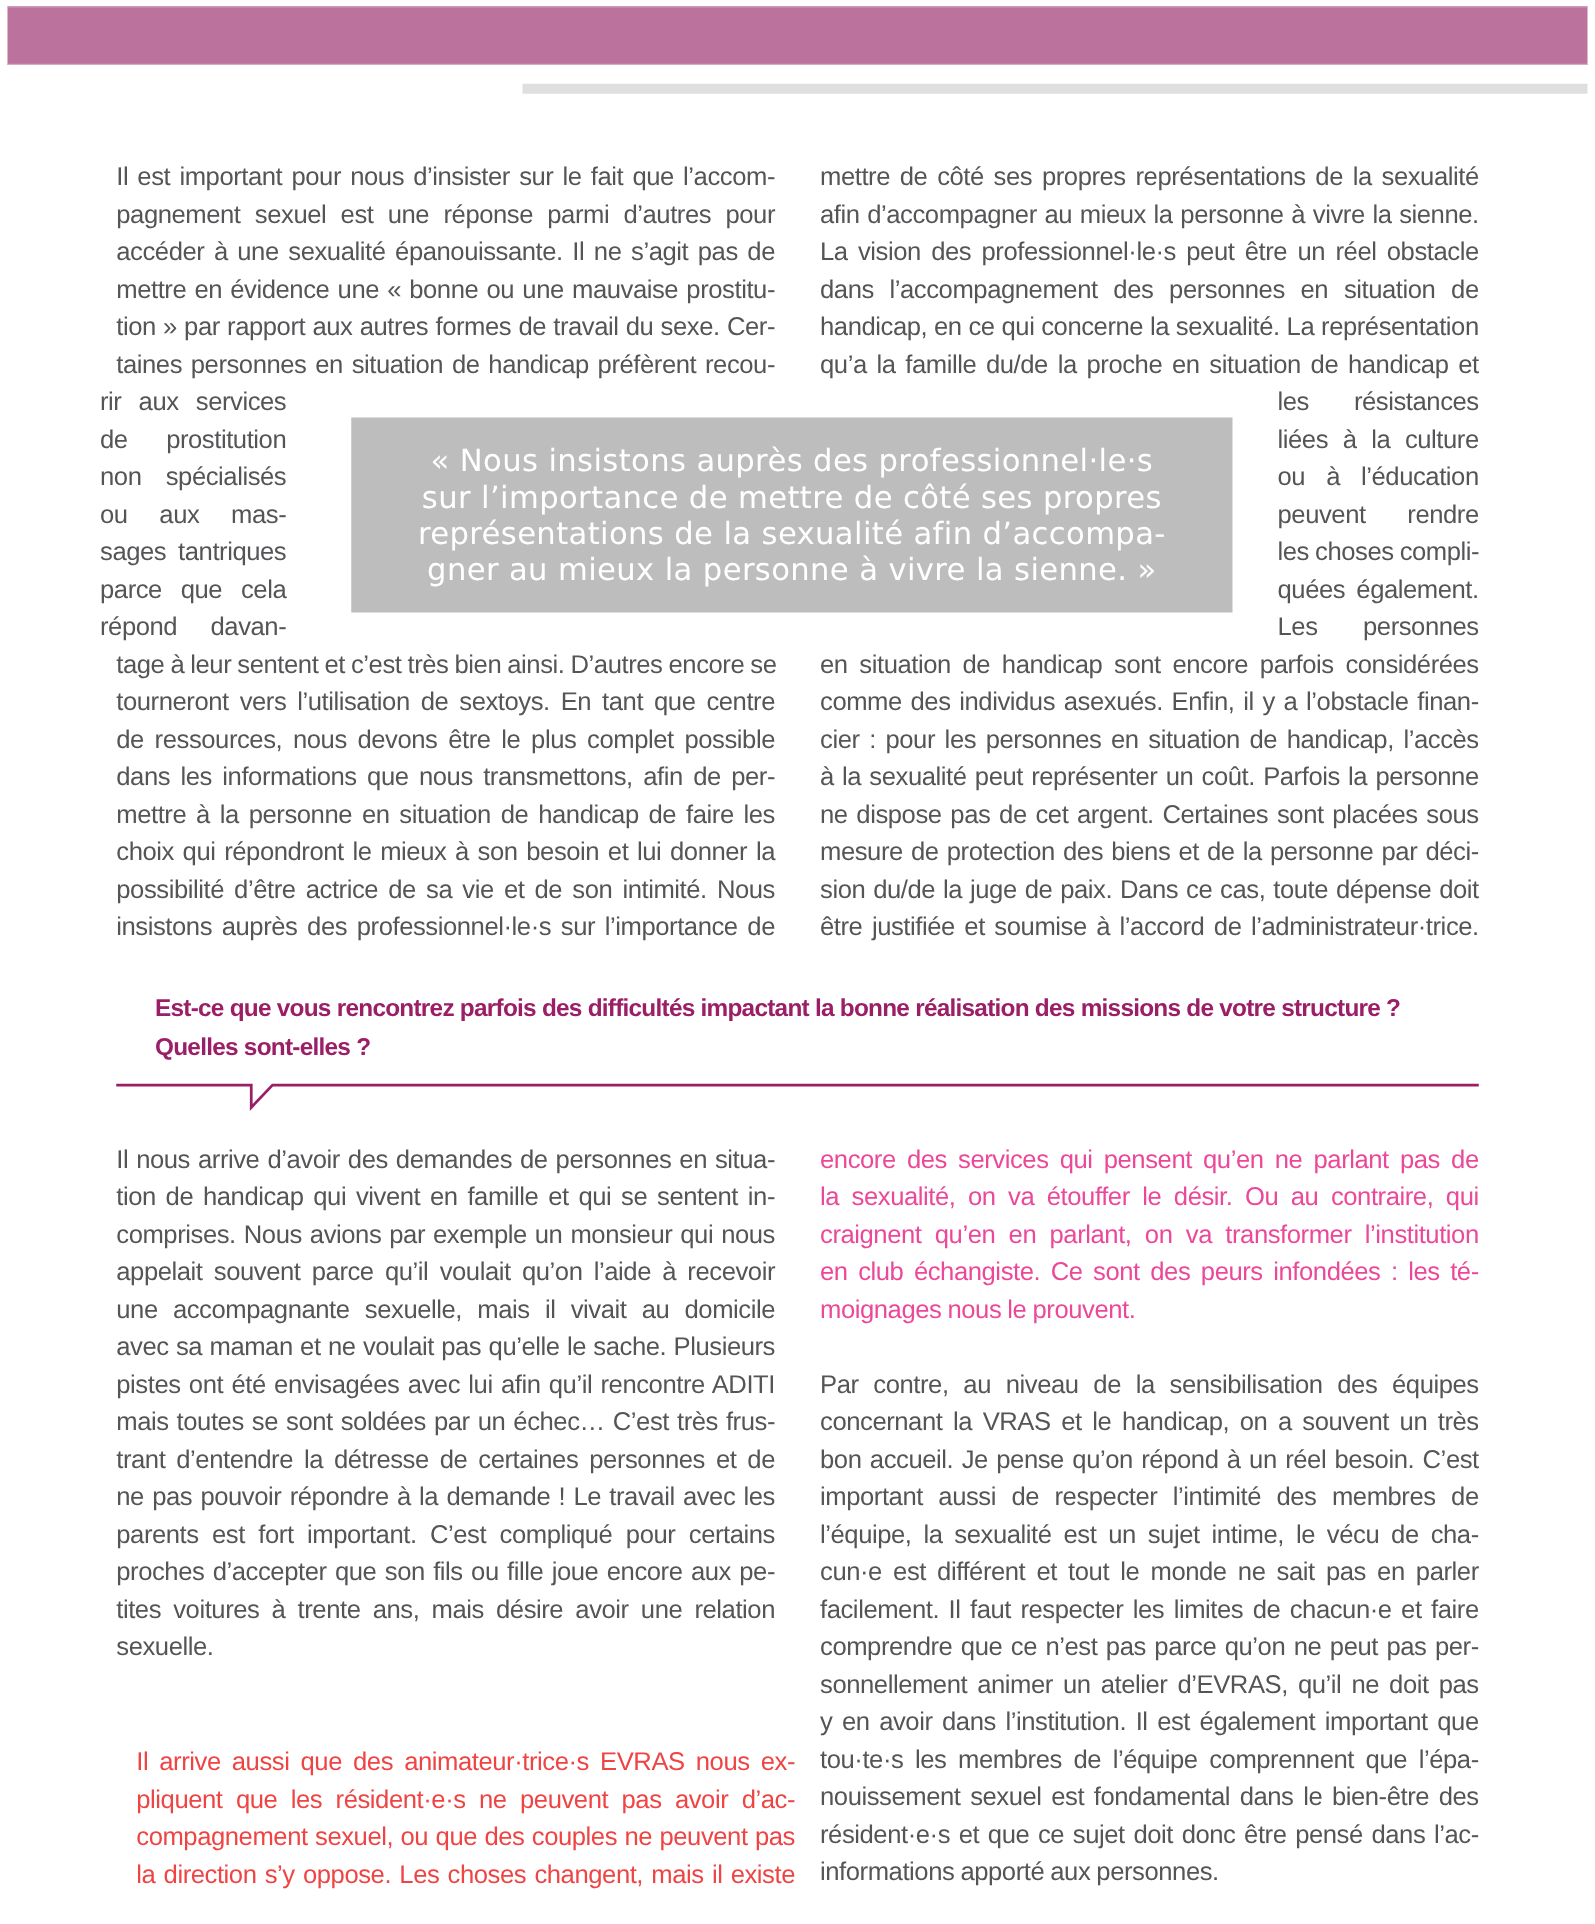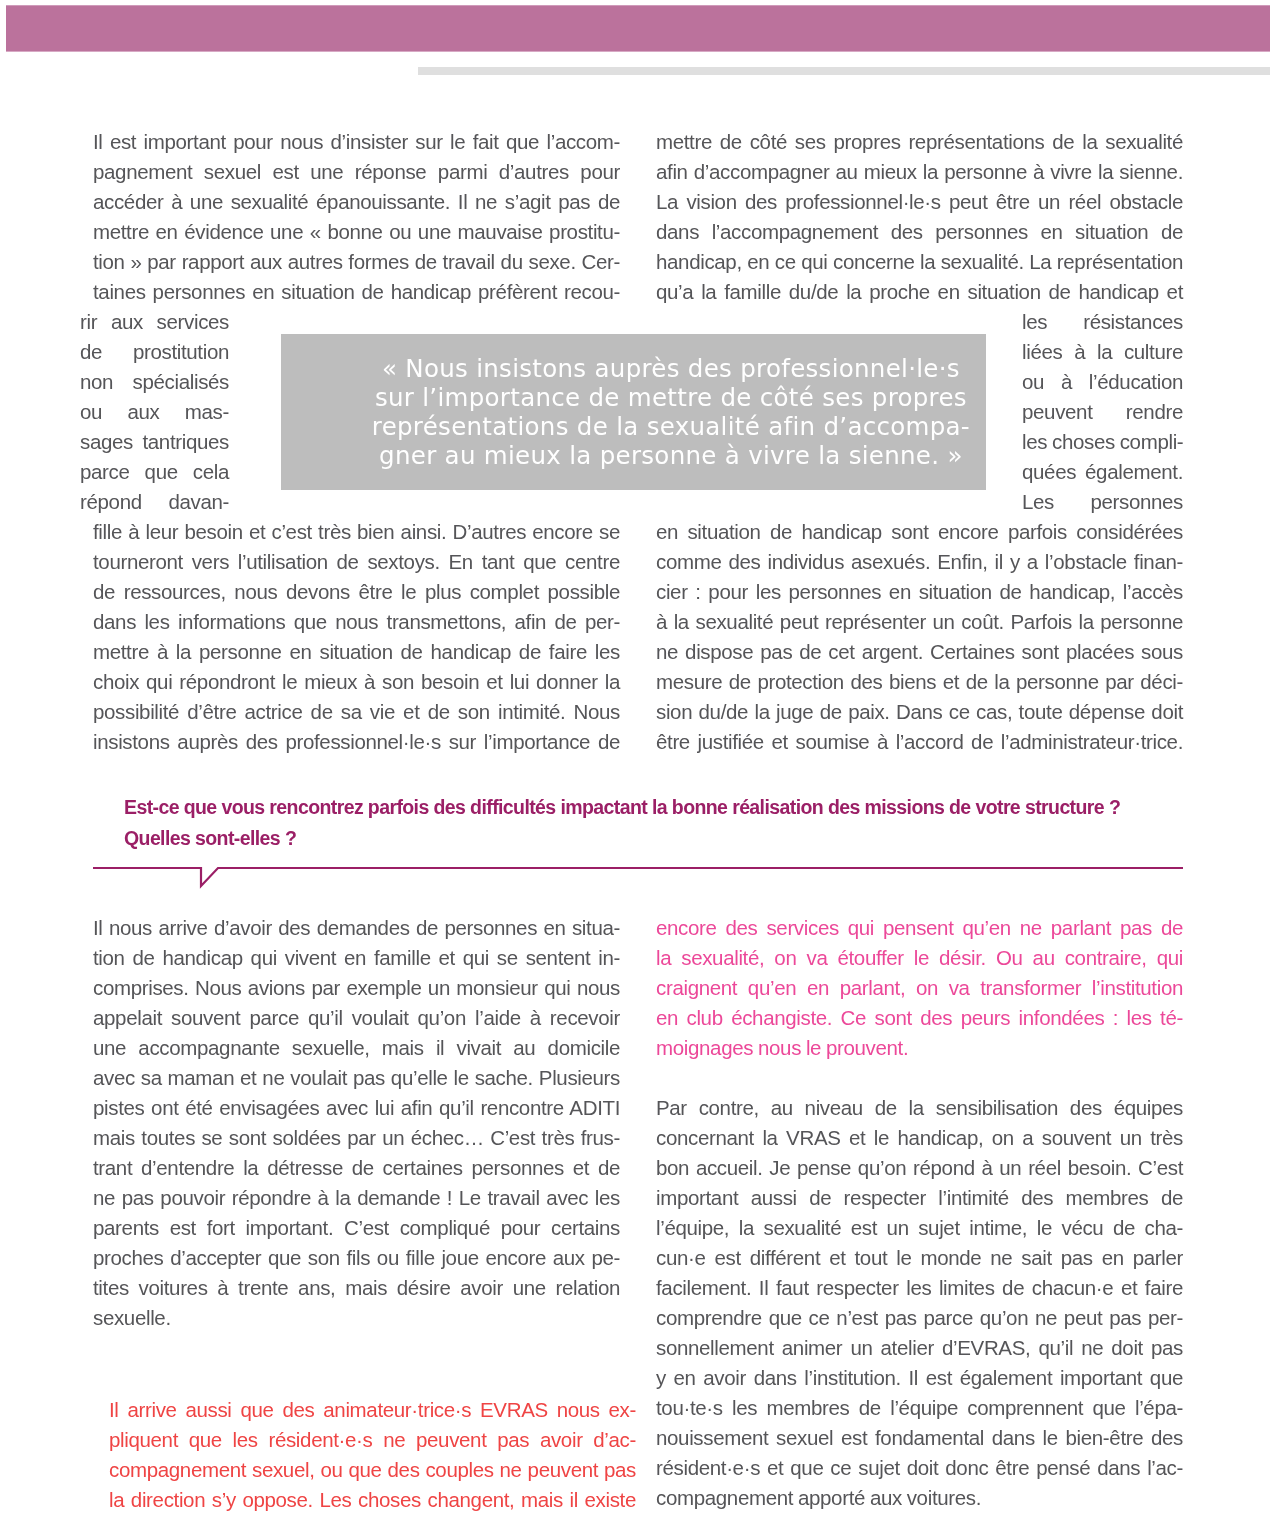--- a/index.html
+++ b/index.html
@@ -22,21 +22,21 @@
       position: absolute; font-size: 20.5px; line-height: 30px;
       text-align: justify; letter-spacing: -0.35px; word-spacing: -0.5px;
     }
     .line { display: block; text-align: justify; text-align-last: justify; white-space: nowrap; height: 30px; }
     .line.last { text-align-last: left; }
     .pull-quote {
       position: absolute; left: 281px; top: 334px; width: 705px; height: 156px;
       background: #bdbdbd; color: #ffffff;
       font-family: "DejaVu Sans", sans-serif; font-weight: normal;
       font-size: 24.5px; line-height: 29px; letter-spacing: 0.3px;
-      text-align: center; display: flex; align-items: center; justify-content: flex-end;
+      text-align: center; display: flex; align-items: center; justify-content: center;
       box-sizing: border-box; padding: 0 16px;
     }
     .question {
       position: absolute; left: 93px; top: 792px; width: 1100px;
       color: #9b1f66; font-weight: bold; font-size: 19.5px; line-height: 31px;
       letter-spacing: -0.6px;
     }
     .q-rule { position: absolute; left: 90px; top: 860px; }
   </style>
 </head>
@@ -56,21 +56,21 @@
 <div class="col" style="left: 80px; top: 307px; width: 149px; color: rgb(85, 85, 88);">
     <span class="line">rir aux services</span>
     <span class="line">de prostitution</span>
     <span class="line">non spécialisés</span>
     <span class="line">ou aux mas-</span>
     <span class="line">sages tantriques</span>
     <span class="line">parce que cela</span>
     <span class="line">répond davan-</span>
   </div>
 <div class="col" style="left: 93px; top: 517px; width: 527px; color: rgb(85, 85, 88);">
-    <span class="line">fille à leur besoin et c’est très bien ainsi. D’autres encore se</span>
+    <span class="line">tage à leur sentent et c’est très bien ainsi. D’autres encore se</span>
     <span class="line">tourneront vers l’utilisation de sextoys. En tant que centre</span>
     <span class="line">de ressources, nous devons être le plus complet possible</span>
     <span class="line">dans les informations que nous transmettons, afin de per-</span>
     <span class="line">mettre à la personne en situation de handicap de faire les</span>
     <span class="line">choix qui répondront le mieux à son besoin et lui donner la</span>
     <span class="line">possibilité d’être actrice de sa vie et de son intimité. Nous</span>
     <span class="line">insistons auprès des professionnel·le·s sur l’importance de</span>
   </div>
 
 <div class="col" style="left: 656px; top: 127px; width: 527px; color: rgb(85, 85, 88);">
@@ -154,14 +154,14 @@
     <span class="line">important aussi de respecter l’intimité des membres de</span>
     <span class="line">l’équipe, la sexualité est un sujet intime, le vécu de cha-</span>
     <span class="line">cun·e est différent et tout le monde ne sait pas en parler</span>
     <span class="line">facilement. Il faut respecter les limites de chacun·e et faire</span>
     <span class="line">comprendre que ce n’est pas parce qu’on ne peut pas per-</span>
     <span class="line">sonnellement animer un atelier d’EVRAS, qu’il ne doit pas</span>
     <span class="line">y en avoir dans l’institution. Il est également important que</span>
     <span class="line">tou·te·s les membres de l’équipe comprennent que l’épa-</span>
     <span class="line">nouissement sexuel est fondamental dans le bien-être des</span>
     <span class="line">résident·e·s et que ce sujet doit donc être pensé dans l’ac-</span>
-    <span class="line last">compagnement apporté aux voitures.</span>
+    <span class="line last">informations apporté aux personnes.</span>
   </div>
 
 </body></html>

